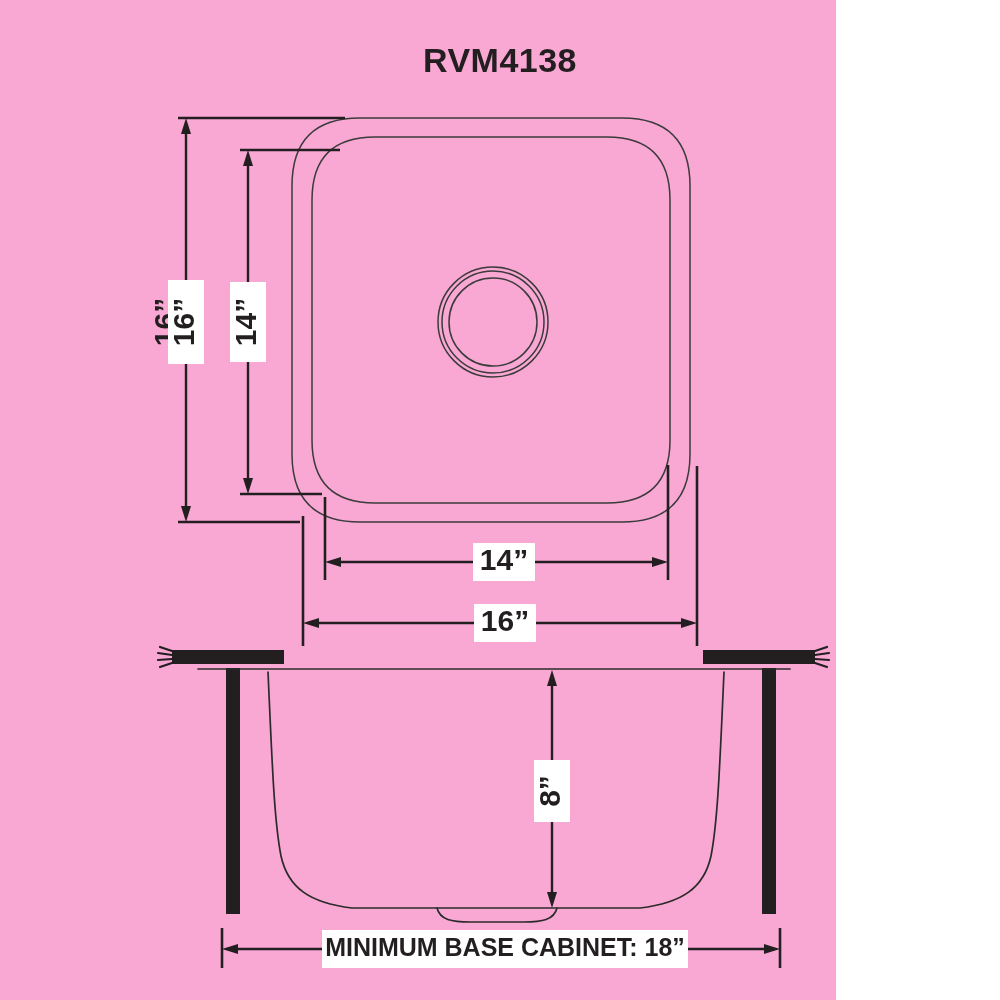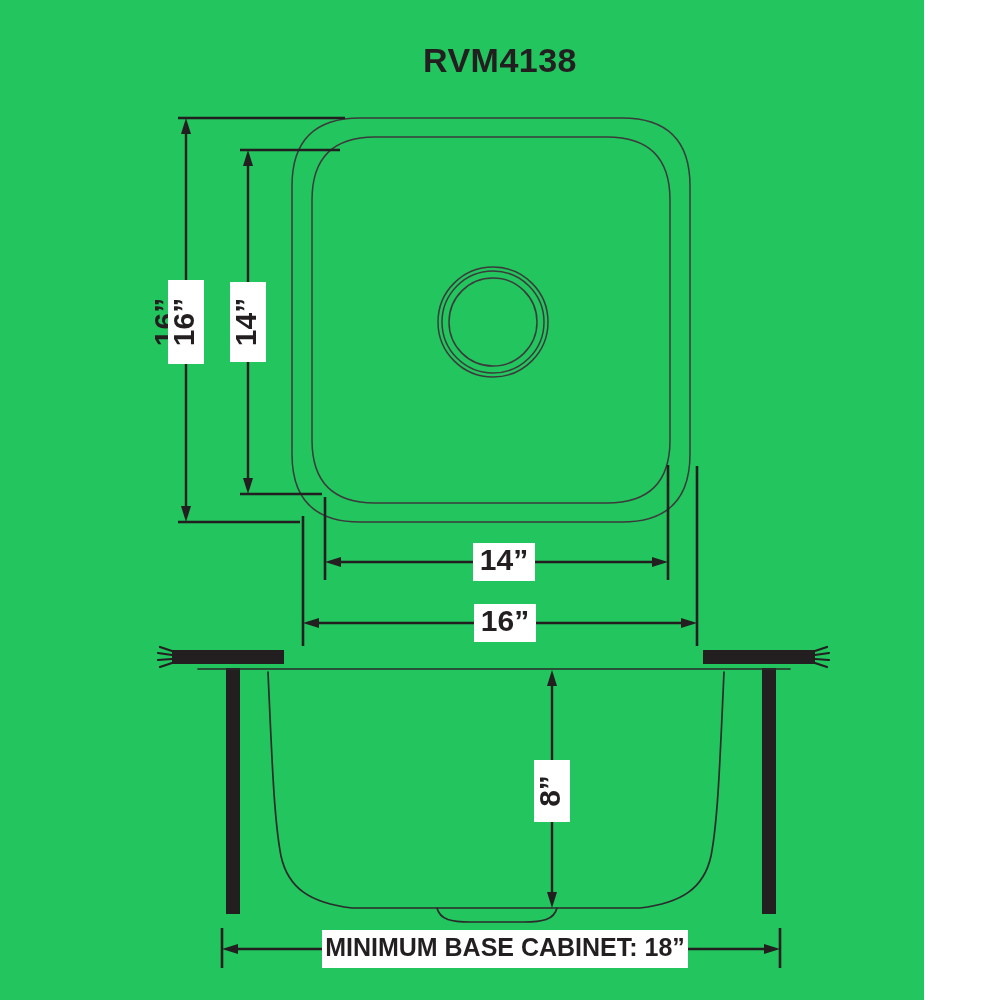--- a/index.html
+++ b/index.html
@@ -10,23 +10,23 @@
   }
   body {
     width: 1000px;
     height: 1000px;
     overflow: hidden;
     font-family: "Liberation Sans", sans-serif;
     color: #231f20;
   }
   #sheet {
     position: relative;
-    width: 924px;
+    width: 836px;
     height: 1000px;
-    background: #22c55e;
+    background: #f9a8d4;
   }
   #drawing {
     position: absolute;
     left: 0;
     top: 0;
     width: 1000px;
     height: 1000px;
     display: block;
   }
   .dim-text {

